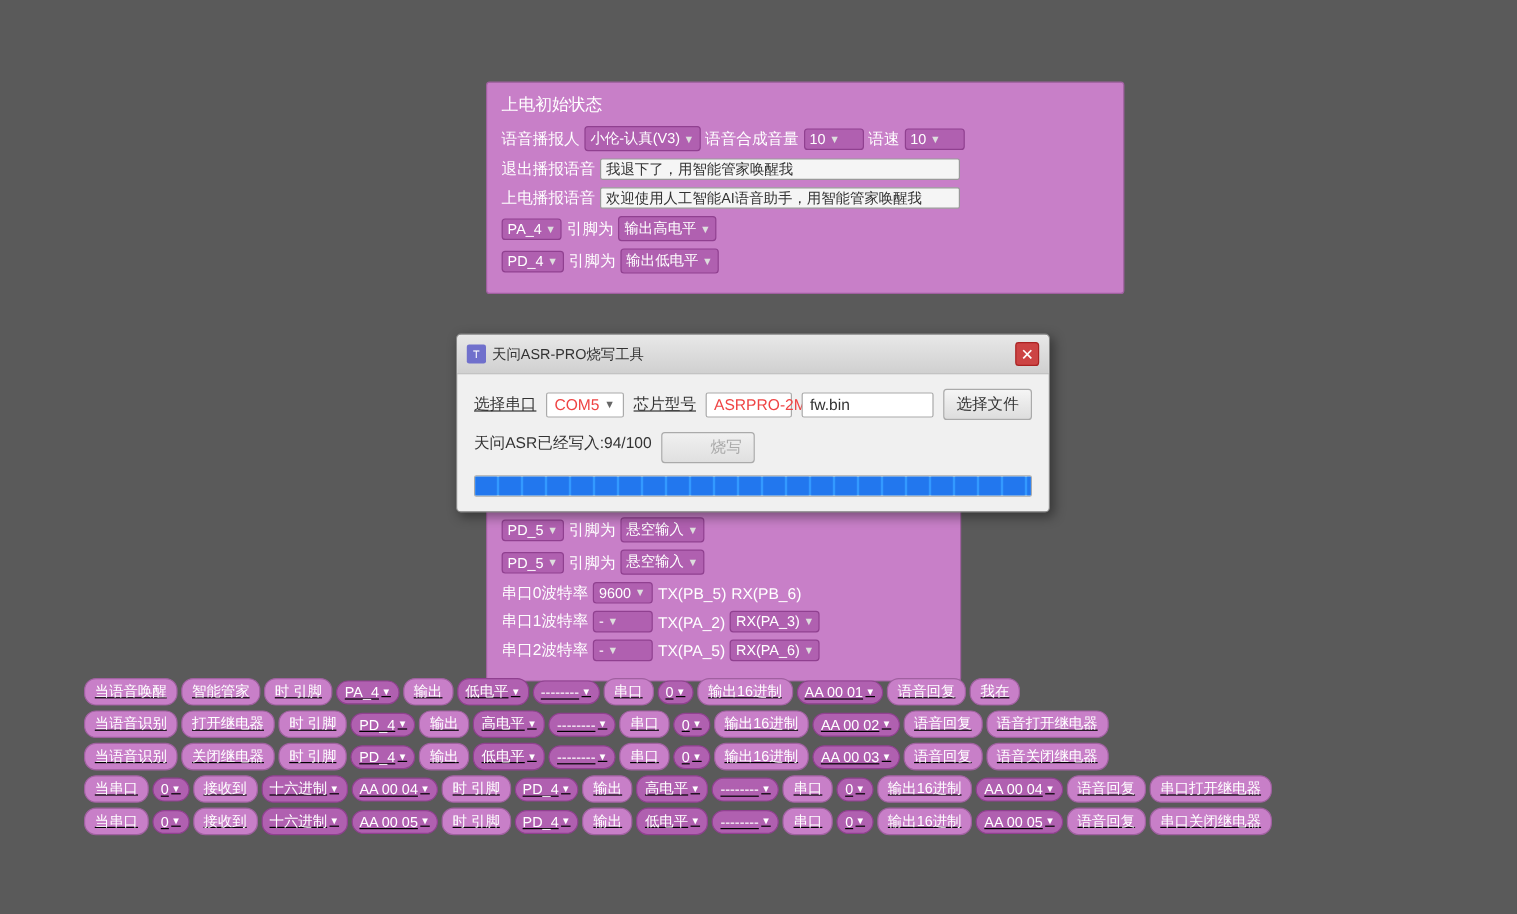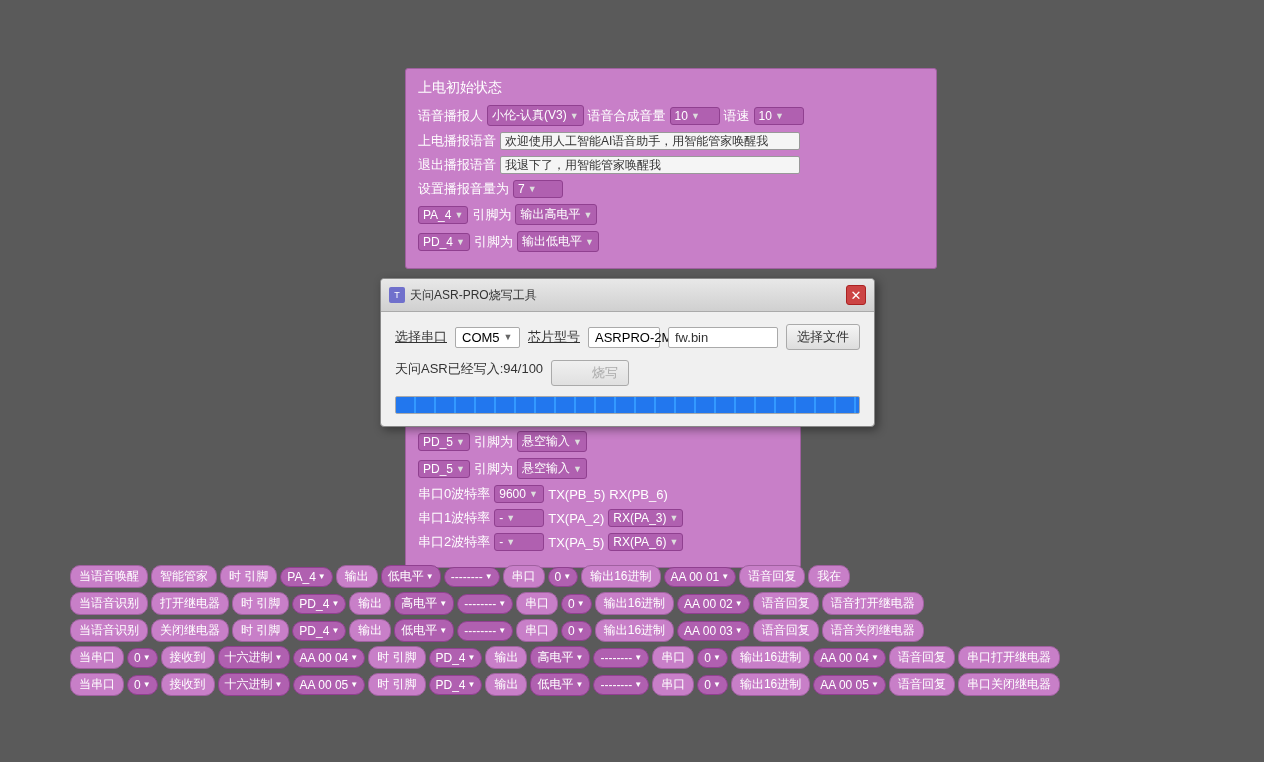--- a/index.html
+++ b/index.html
@@ -155,21 +155,21 @@
     }
 
     .dialog-dropdown {
       display: inline-flex;
       align-items: center;
       background: #fff;
       border: 1px solid #aaa;
       border-radius: 2px;
       padding: 2px 6px;
       font-size: 13px;
-      color: #000000;
+      color: #ef4444;
       min-width: 65px;
       cursor: pointer;
       white-space: nowrap;
     }
 
     .dialog-dropdown::after {
       content: '▼';
       font-size: 9px;
       margin-left: 4px;
       color: #666;
@@ -241,20 +241,21 @@
       display: flex;
       flex-direction: column;
       gap: 4px;
     }
 
     .bottom-row {
       display: flex;
       align-items: center;
       gap: 3px;
       flex-wrap: nowrap;
+      text-decoration: underline;
     }
 
     .tag {
       display: inline-flex;
       align-items: center;
       background: #c87fc8;
       border: 1px solid #a060a0;
       border-radius: 10px;
       padding: 2px 8px;
       color: #fff;
@@ -302,33 +303,29 @@
   <div class="panel-row">
     <span class="panel-label">语音播报人</span>
     <span class="dropdown">小伦-认真(V3)</span>
     <span class="panel-label">语音合成音量</span>
     <span class="dropdown">10</span>
     <span class="panel-label">语速</span>
     <span class="dropdown">10</span>
   </div>
 
   <div class="panel-row">
+    <span class="panel-label">退出播报语音</span>
+    <input class="text-input-wide" type="text" value="我退下了，用智能管家唤醒我" style="">
+  </div>
+
+  <div class="panel-row">
     <span class="panel-label">上电播报语音</span>
     <input class="text-input-wide" type="text" value="欢迎使用人工智能AI语音助手，用智能管家唤醒我" style="">
   </div>
 
-  <div class="panel-row">
-    <span class="panel-label">退出播报语音</span>
-    <input class="text-input-wide" type="text" value="我退下了，用智能管家唤醒我" style="">
-  </div>
-
-  <div class="panel-row">
-    <span class="panel-label">设置播报音量为</span>
-    <span class="dropdown">7</span>
-  </div>
 
 
   <div class="panel-row">
     <span class="dropdown">PA_4</span>
     <span class="panel-label">引脚为</span>
     <span class="dropdown">输出高电平</span>
   </div>
 
   <div class="panel-row">
     <span class="dropdown">PD_4</span>

